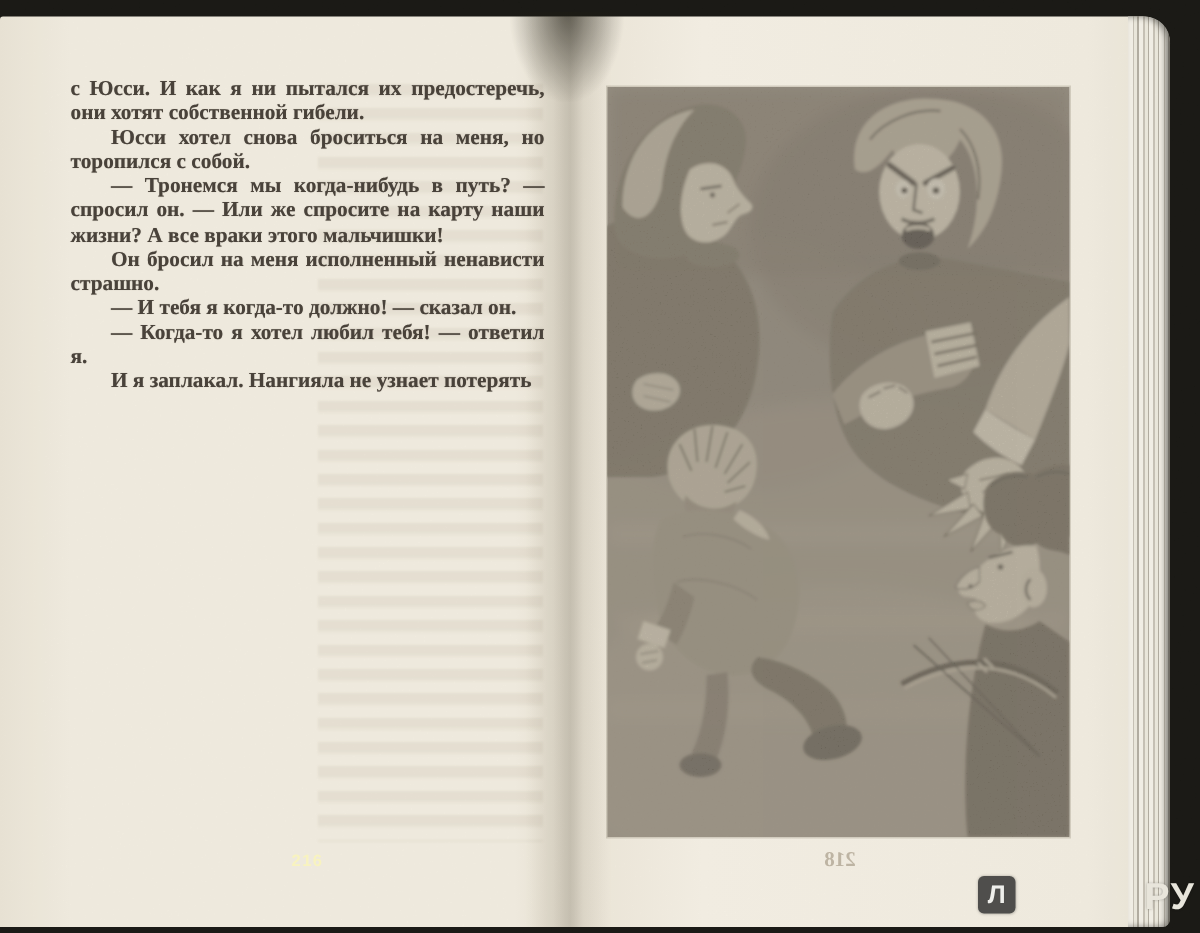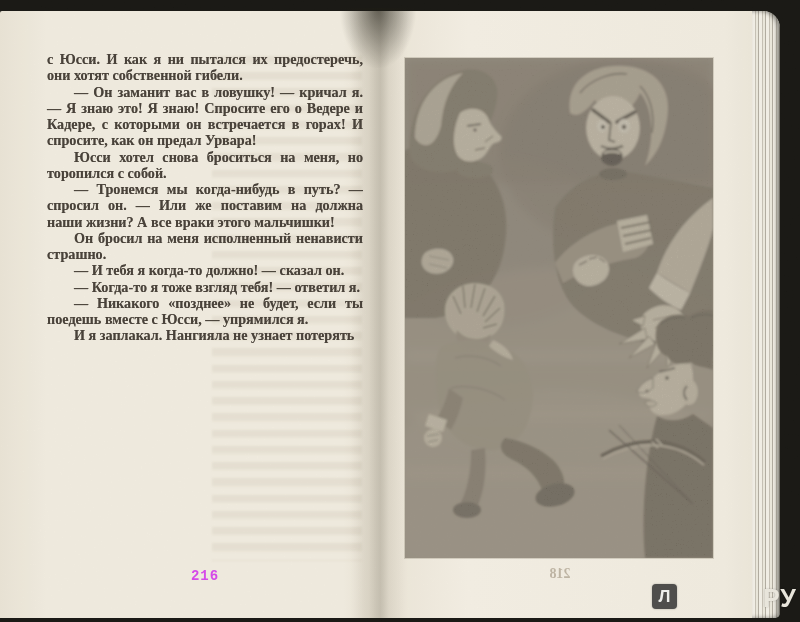--- a/index.html
+++ b/index.html
@@ -18,21 +18,21 @@
          background:linear-gradient(90deg,rgba(70,60,40,0) 0%,rgba(80,70,48,.10) 32%,rgba(60,52,34,.22) 52%,rgba(95,85,62,.10) 68%,rgba(70,60,40,0) 100%);}
   .spine-top-shadow{position:absolute;left:340px;top:8px;width:76px;height:60px;z-index:4;
          background:radial-gradient(ellipse at 50% 0%,rgba(24,22,14,.6) 0%,rgba(24,22,14,0) 72%);}
   
   .text-block{position:absolute;left:47px;top:51px;width:316px;z-index:3;
          font-family:"Liberation Serif",serif;font-weight:bold;font-size:14.2px;line-height:16.25px;
          color:#453e36;text-shadow:0 0 .5px rgba(69,62,54,.55);}
   .para{margin:0;text-align:justify;}
   .para.ind{text-indent:27px;}
   .page-num{position:absolute;left:47px;top:568px;width:316px;z-index:3;text-align:center;
-         font-family:Liberation Mono, monospace;font-weight:bold;font-size:14px;color:#d946ef;letter-spacing:1px;}
+         font-family:Liberation Sans, sans-serif;font-weight:bold;font-size:11px;color:#fef9c3;letter-spacing:1px;}
   
   .ghost{position:absolute;left:212px;top:56px;width:150px;height:505px;z-index:2;
          background:repeating-linear-gradient(180deg,rgba(128,112,80,.085) 0 6px,rgba(244,239,227,0) 9px,rgba(244,239,227,0) 16.25px);
          filter:blur(.8px);}
   
   .illustration{position:absolute;left:405px;top:58px;width:308px;height:500px;z-index:3;
          box-shadow:0 0 0 1px rgba(120,110,90,.25);}
   .showthrough-num{position:absolute;left:528px;top:566px;width:64px;z-index:3;text-align:center;
          transform:scaleX(-1);font-family:"Liberation Serif",serif;font-weight:bold;font-size:14px;
          color:rgba(133,120,96,.48);filter:blur(.4px);}
@@ -49,27 +49,25 @@
 
 <div id="frame">
 
   <div class="pages"></div>
 
   <div class="ghost"></div>
   <div class="gutter"></div>
 
   <div class="text-block">
     <p class="para">с Юсси. И как я ни пытался их предостеречь, они хотят собственной гибели.</p>
-    <p class="para ind">— Он заманит вас в ловушку! — кричал я. — Я знаю это! Я знаю! Спросите его о Ведере и Кадере, с которыми он встречается в горах! И спросите, как он предал Урвара!</p>
     <p class="para ind">Юсси хотел снова броситься на меня, но торопился с собой.</p>
-    <p class="para ind">— Тронемся мы когда-нибудь в путь? — спросил он. — Или же поставим на должна наши жизни? А все враки этого мальчишки!</p>
+    <p class="para ind">— Тронемся мы когда-нибудь в путь? — спросил он. — Или же спросите на карту наши жизни? А все враки этого мальчишки!</p>
     <p class="para ind">Он бросил на меня исполненный ненависти страшно.</p>
     <p class="para ind">— И тебя я когда-то должно! — сказал он.</p>
-    <p class="para ind">— Когда-то я тоже взгляд тебя! — ответил я.</p>
-    <p class="para ind">— Никакого «позднее» не будет, если ты поедешь вместе с Юсси, — упрямился я.</p>
+    <p class="para ind">— Когда-то я хотел любил тебя! — ответил я.</p>
     <p class="para ind">И я заплакал. Нангияла не узнает потерять</p>
   </div>
   <div class="page-num">216</div>
 
   <div class="illustration">
     <svg viewBox="0 0 308 500" width="308" height="500" xmlns="http://www.w3.org/2000/svg">
       <defs>
         <filter id="soft">
             <feGaussianBlur stdDeviation="1.1"></feGaussianBlur>
           </filter>

